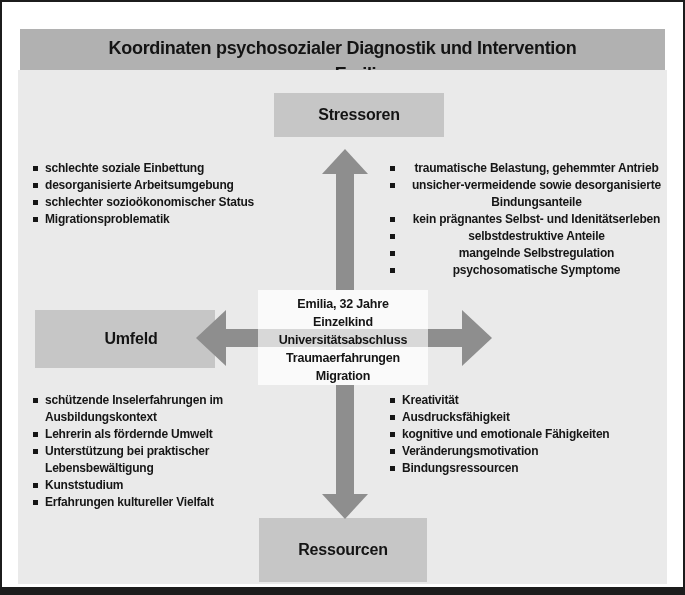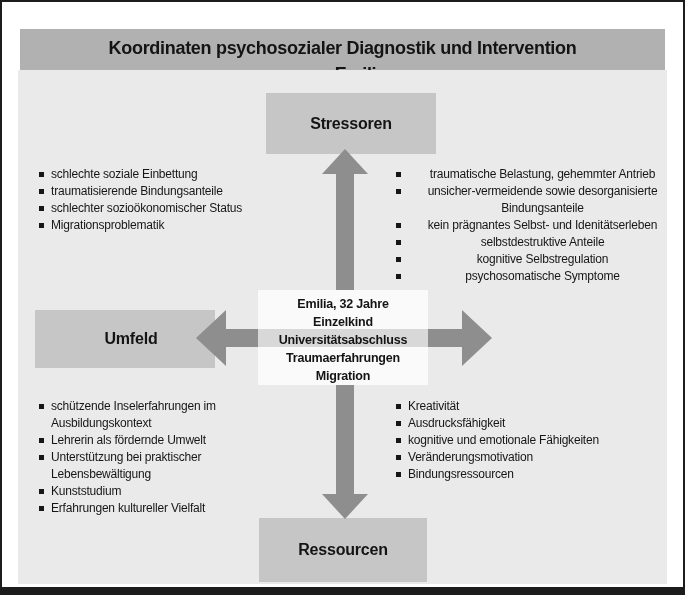--- a/index.html
+++ b/index.html
@@ -16,21 +16,21 @@
   }
   .panel{
     position:absolute;left:16px;top:68px;width:649px;height:514px;
     background:#eaeaea;
   }
   .node{
     position:absolute;background:#c6c6c6;color:#141414;z-index:1;
     display:flex;align-items:center;justify-content:center;
     font-weight:bold;font-size:16px;letter-spacing:-0.2px;
   }
-  .node-top{left:248px;top:23px;width:170px;height:61px;}
+  .node-top{left:256px;top:23px;width:170px;height:44px;}
   .node-bottom{left:241px;top:448px;width:168px;height:64px;}
   .node-left{left:17px;top:240px;width:168px;height:58px;padding-left:12px;}
   .node-right{left:465px;top:240px;width:167px;height:58px;}
   .shaft{position:absolute;background:#8e8e8e;z-index:2;}
   .shaft-up{left:318px;top:102px;width:18px;height:118px;}
   .shaft-down{left:318px;top:315px;width:18px;height:110px;}
   .shaft-left{left:207px;top:259px;width:33px;height:18px;}
   .shaft-right{left:410px;top:259px;width:34px;height:18px;}
   .head{position:absolute;width:0;height:0;z-index:2;}
   .head-up{left:304px;top:79px;border-left:23px solid transparent;border-right:23px solid transparent;border-bottom:25px solid #8e8e8e;}
@@ -39,22 +39,22 @@
   .head-right{left:444px;top:240px;border-top:28px solid transparent;border-bottom:28px solid transparent;border-left:30px solid #8e8e8e;}
   .center-box{
     position:absolute;left:240px;top:220px;width:170px;height:95px;
     background:#fafafa;z-index:3;color:#141414;text-align:center;
     font-weight:bold;font-size:12.5px;line-height:18px;letter-spacing:-0.2px;
     padding-top:5px;box-sizing:border-box;
   }
   .center-band{position:absolute;left:0;top:39px;width:100%;height:18px;background:#d8d8d8;z-index:0;}
   .center-line{position:relative;z-index:1;}
   .qlist{
-    position:absolute;margin:6px;padding:0;list-style:none;z-index:2;
-    color:#161616;font-weight:normal;font-size:12px;line-height:17px;letter-spacing:-0.2px;
+    position:absolute;margin:0;padding:0;list-style:none;z-index:2;
+    color:#161616;font-weight:bold;font-size:12px;line-height:17px;letter-spacing:-0.2px;
   }
   .qlist li{position:relative;padding-left:13px;}
   .qlist li::before{
     content:"";position:absolute;left:1px;top:5.5px;width:5px;height:5px;background:#161616;
   }
   .list-tl{left:14px;top:90px;width:272px;}
   .list-tr{left:371px;top:90px;width:282px;text-align:center;}
   .list-bl{left:14px;top:322px;width:258px;}
   .list-br{left:371px;top:322px;width:282px;}
 </style>
@@ -87,31 +87,31 @@
       <div class="center-band"></div>
       <div class="center-line">Emilia, 32 Jahre</div>
       <div class="center-line">Einzelkind</div>
       <div class="center-line">Universitätsabschluss</div>
       <div class="center-line">Traumaerfahrungen</div>
       <div class="center-line">Migration</div>
     </div>
 
     <ul class="qlist list-tl">
       <li>schlechte soziale Einbettung</li>
-      <li>traumatisierende Bindungsanteile</li>
+      <li>desorganisierte Arbeitsumgebung</li>
       <li>schlechter sozioökonomischer Status</li>
       <li>Migrationsproblematik</li>
     </ul>
 
     <ul class="qlist list-tr">
       <li>traumatische Belastung, gehemmter Antrieb</li>
       <li>unsicher-vermeidende sowie desorganisierte Bindungsanteile</li>
       <li>kein prägnantes Selbst- und Idenitätserleben</li>
       <li>selbstdestruktive Anteile</li>
-      <li>kognitive Selbstregulation</li>
+      <li>mangelnde Selbstregulation</li>
       <li>psychosomatische Symptome</li>
     </ul>
 
     <ul class="qlist list-bl">
       <li>schützende Inselerfahrungen im Ausbildungskontext</li>
       <li>Lehrerin als fördernde Umwelt</li>
       <li>Unterstützung bei praktischer Lebensbewältigung</li>
       <li>Kunststudium</li>
       <li>Erfahrungen kultureller Vielfalt</li>
     </ul>

